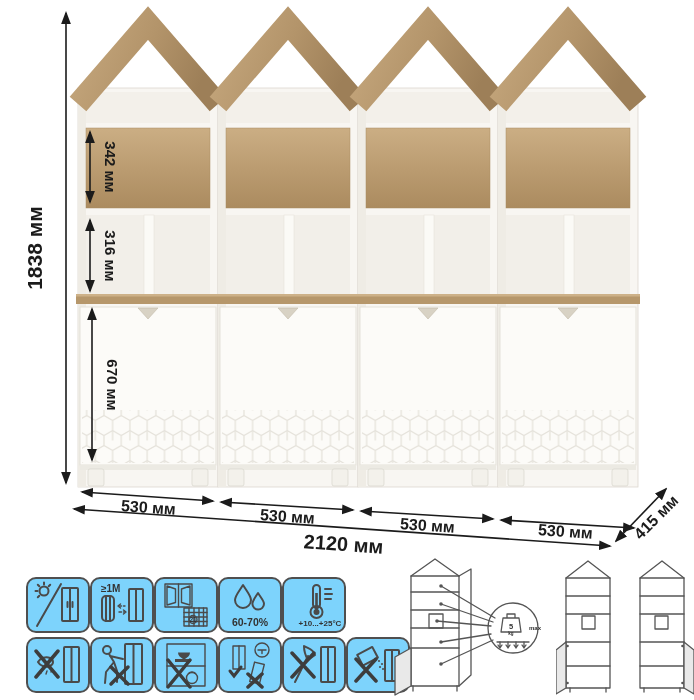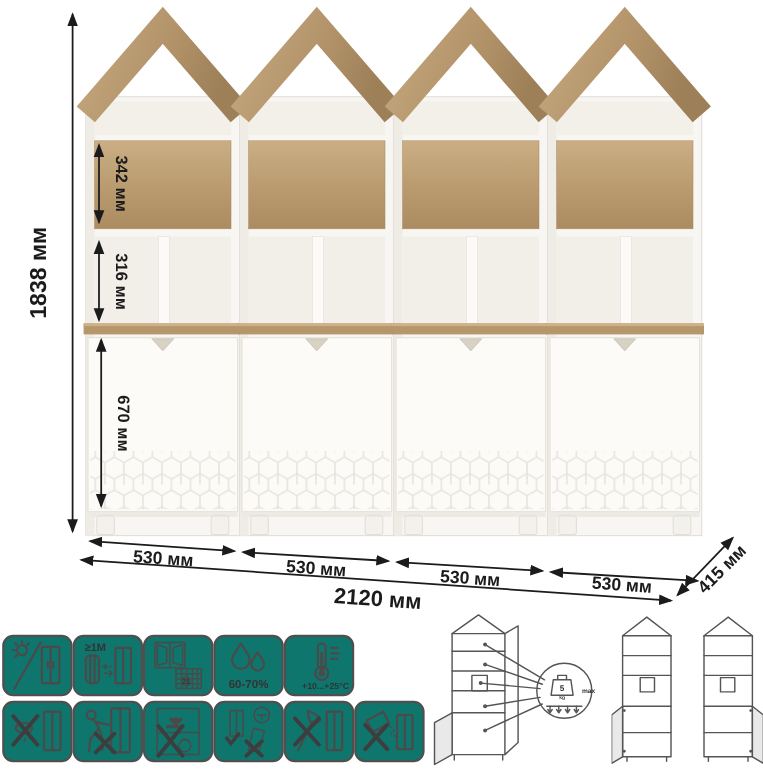--- a/index.html
+++ b/index.html
@@ -2,22 +2,22 @@
 <html><head>
 <meta charset="utf-8">
 <style>
   html,body{margin:0;padding:0;background:#ffffff;}
   .page{position:relative;width:694px;height:700px;background:#ffffff;overflow:hidden;
         font-family:"Liberation Sans",sans-serif;}
   svg{display:block;}
   .dim-line{stroke:#1b1b1b;stroke-width:1.6;fill:none;}
   .dim-text{fill:#1b1b1b;font-weight:bold;font-family:"Liberation Sans",sans-serif;}
   .care-icon{position:absolute;width:64px;height:56px;box-sizing:border-box;
-             border:2.2px solid #4f4f4f;border-radius:10px;background:#0f766e;
-             display:flex;align-items:center;justify-content:center;}
+             border:2.2px solid #4f4f4f;border-radius:10px;background:#7dd3fc;
+             display:flex;align-items:center;justify-content:center;margin-left:24px;}
   .ln{stroke:#4a4a4a;fill:none;stroke-width:2;stroke-linecap:round;stroke-linejoin:round;}
   .ln-thin{stroke:#4a4a4a;fill:none;stroke-width:1.4;stroke-linecap:round;stroke-linejoin:round;}
   .xx{stroke:#3d3d3d;stroke-width:3.5;fill:none;stroke-linecap:round;}
   .ictext{fill:#333;font-weight:bold;font-family:"Liberation Sans",sans-serif;}
   .sketch{stroke:#555;fill:none;stroke-width:1.3;stroke-linecap:round;stroke-linejoin:round;}
   .sketch-fill{stroke:#555;fill:#e9e9e9;stroke-width:1.3;stroke-linejoin:round;}
   .sketch-text{fill:#333;font-weight:bold;font-family:"Liberation Sans",sans-serif;}
   .diagram{position:absolute;}
 </style>
 </head>

